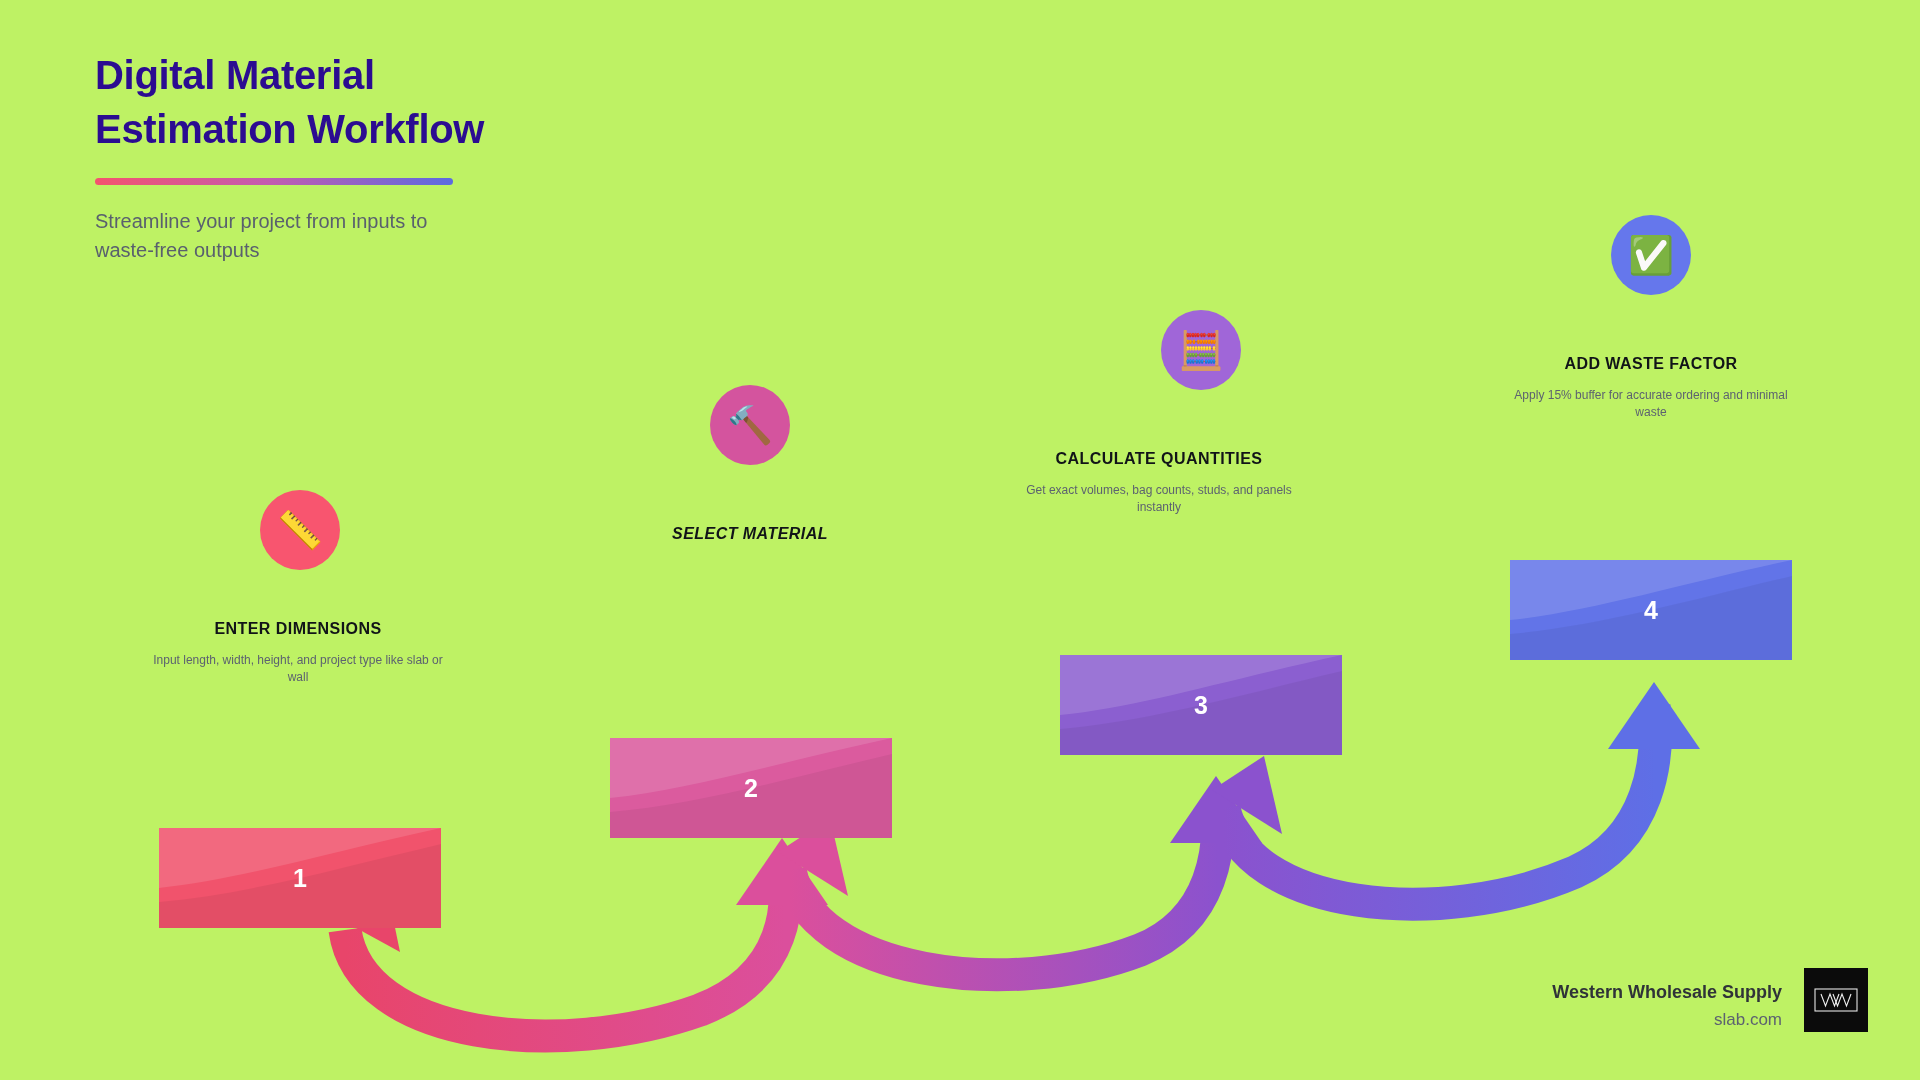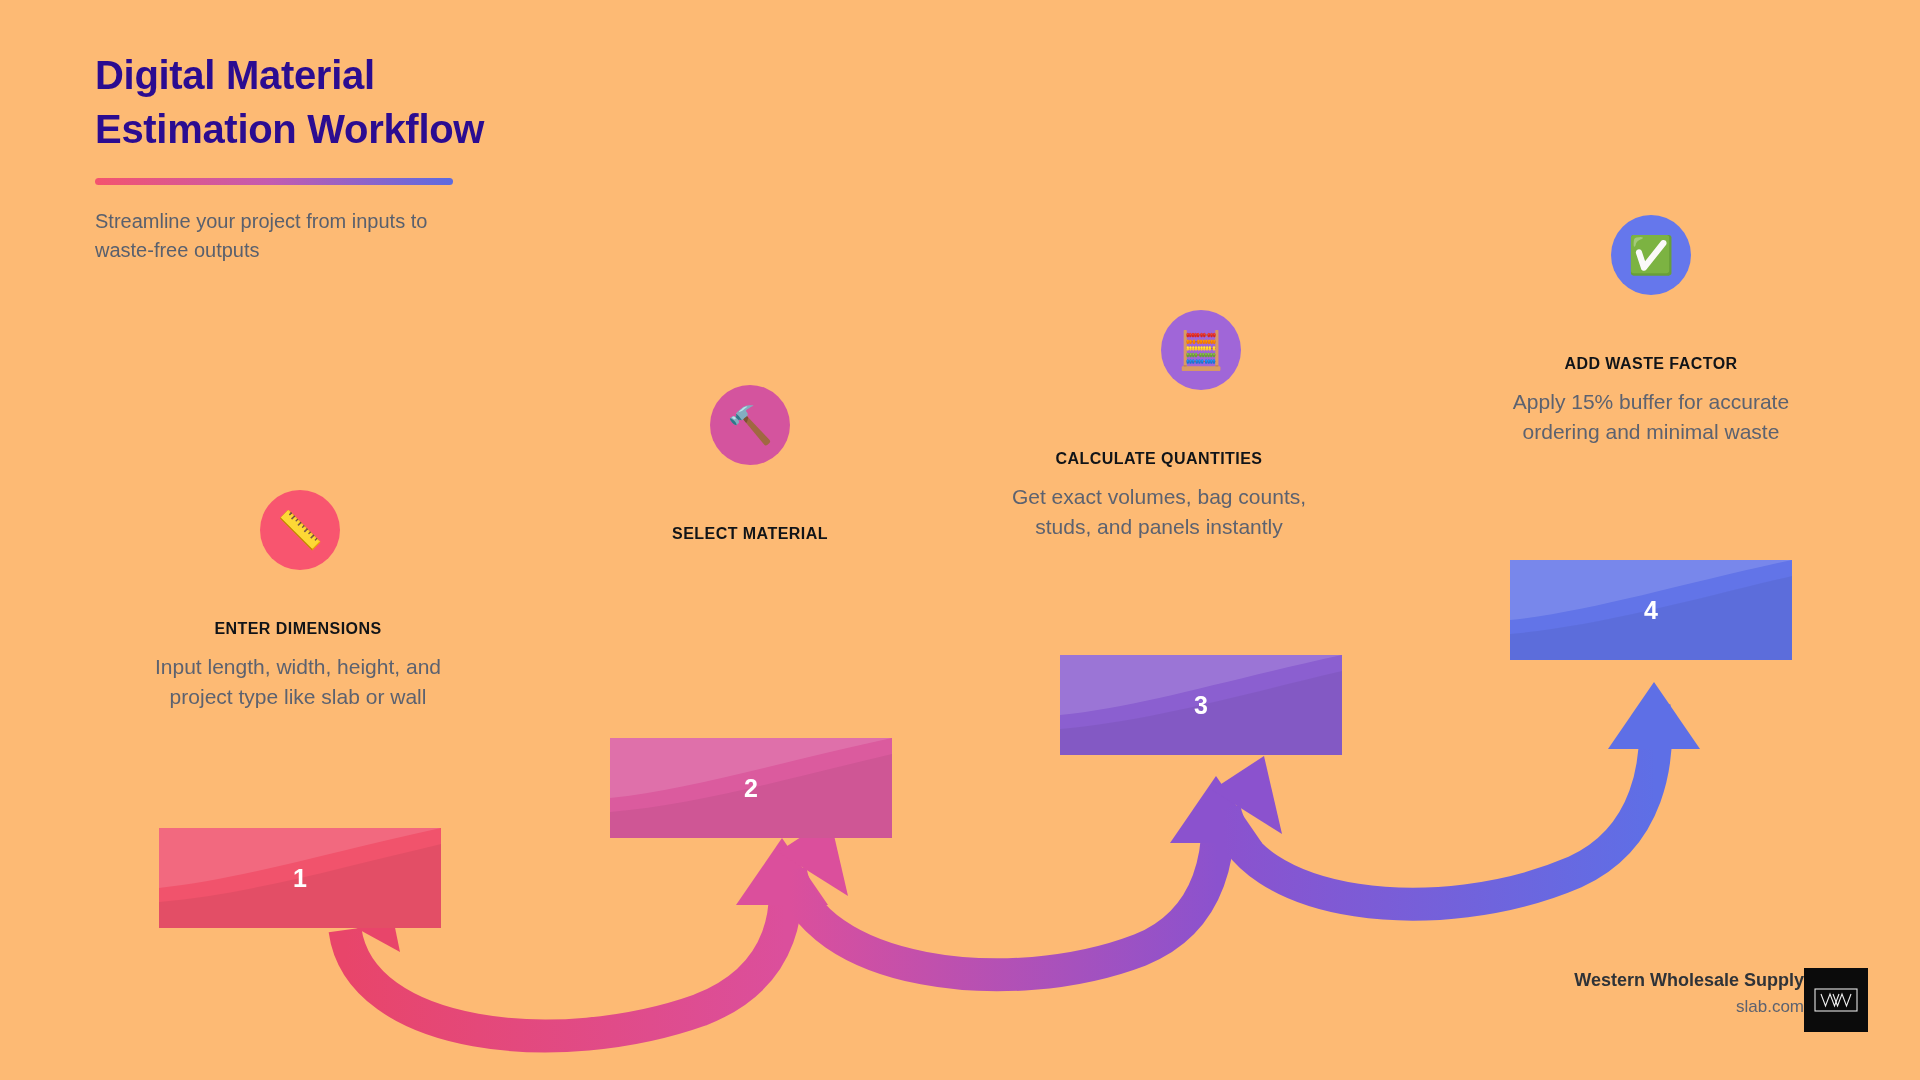--- a/index.html
+++ b/index.html
@@ -15,21 +15,21 @@
     font-family: "Liberation Sans", "DejaVu Sans", sans-serif;
     position: relative;
     -webkit-font-smoothing: antialiased;
   }
 
   #stage {
     position: absolute;
     left: 0; top: 0;
     width: 1920px;
     height: 1080px;
-    background: #fdba74;
+    background: #bef264;
   }
 
   
   #header {
     position: absolute;
     left: 95px;
     top: 48px;
     width: 620px;
   }
   #title {
@@ -86,21 +86,21 @@
   }
 
   .step-title {
     font-size: 16px;
     font-weight: bold;
     letter-spacing: 0.45px;
     color: #111418;
     margin: 0;
   }
   .step-desc {
-    font-size: 21px;
+    font-size: 12px;
     line-height: 1.45;
     color: #5C6270;
     margin: 14px 0 0 0;
     padding: 0 14px;
   }
 
   
   .step-block {
     position: absolute;
     width: 282px;
@@ -125,21 +125,22 @@
     font-weight: bold;
     line-height: 1;
   }
 
   
   #footer {
     position: absolute;
     right: 52px;
     bottom: 48px;
     display: flex;
-    align-items: flex-start;
+    align-items: flex-end;
+    gap: 22px;
     margin-left: 47px;
   }
   #footer-text {
     text-align: right;
   }
   #footer-brand {
     font-size: 18px;
     font-weight: bold;
     color: #2F3338;
     line-height: 1.35;
@@ -232,21 +233,21 @@
   <div class="step-block" style="left:610px; top:738px; background:#DB5B9E;">
     <svg class="block-sweep" viewBox="0 0 282 100" preserveAspectRatio="none">
       <path d="M0,60 C80,52 170,24 282,0 L282,0 L0,0 Z" fill="#ffffff" fill-opacity="0.13"></path>
       <path d="M0,74 C90,66 180,40 282,16 L282,100 L0,100 Z" fill="#000000" fill-opacity="0.055"></path>
     </svg>
     <div class="block-num">2</div>
   </div>
   <div class="step-icon-circle" style="left:710px; top:385px; background:#D4549E;">
     <span>🔨</span>
   </div>
-  <div class="step" style="left:585px; top:525px;">
+  <div class="step" style="left:585px; top:525px;font-style:italic;">
     <p class="step-title">SELECT MATERIAL</p>
   </div>
 
   <div class="step-block" style="left:1060px; top:655px; background:#8B5FD0;">
     <svg class="block-sweep" viewBox="0 0 282 100" preserveAspectRatio="none">
       <path d="M0,60 C80,52 170,24 282,0 L282,0 L0,0 Z" fill="#ffffff" fill-opacity="0.14"></path>
       <path d="M0,74 C90,66 180,40 282,16 L282,100 L0,100 Z" fill="#000000" fill-opacity="0.055"></path>
     </svg>
     <div class="block-num">3</div>
   </div>

